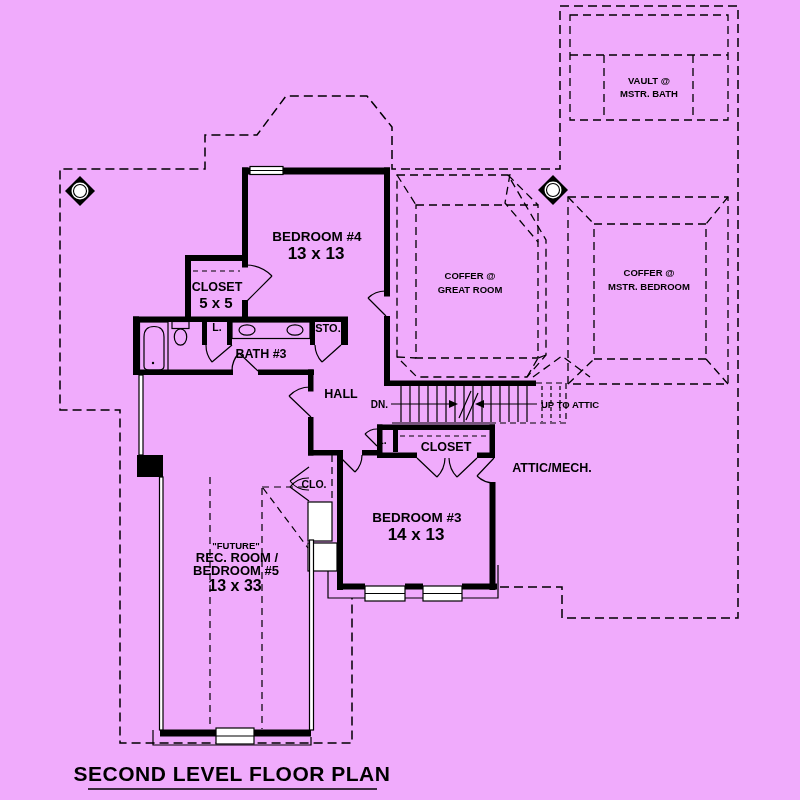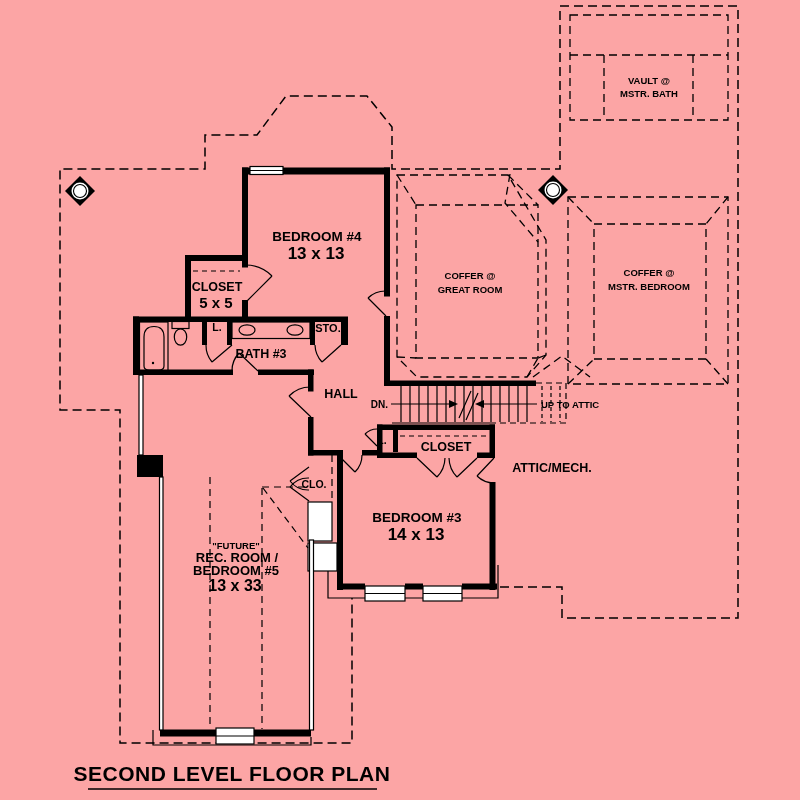--- a/index.html
+++ b/index.html
@@ -1,16 +1,16 @@
 <!DOCTYPE html>
 <html><head>
 <meta charset="utf-8">
 <style>
   html,body{margin:0;padding:0;background:#ffffff;}
-  .page{width:800px;height:800px;background:#fca5a5;position:relative;}
+  .page{width:800px;height:800px;background:#f0abfc;position:relative;}
   svg{display:block;}
   .wall{fill:#000;stroke:none;}
   .thin{fill:none;stroke:#000;stroke-width:1.2;}
   .thinw{fill:#fff;stroke:#000;stroke-width:1.2;}
   .dash{fill:none;stroke:#000;stroke-width:1.5;stroke-dasharray:9 5;}
   .dashc{fill:none;stroke:#000;stroke-width:1.3;stroke-dasharray:8 5;}
   .dashs{fill:none;stroke:#000;stroke-width:1.1;stroke-dasharray:5 4;}
   .dashr{fill:none;stroke:#000;stroke-width:1.2;stroke-dasharray:7 5;}
   text{font-family:"Liberation Sans",sans-serif;font-weight:bold;fill:#000;}
   .t-room{font-size:13.5px;text-anchor:middle;}

